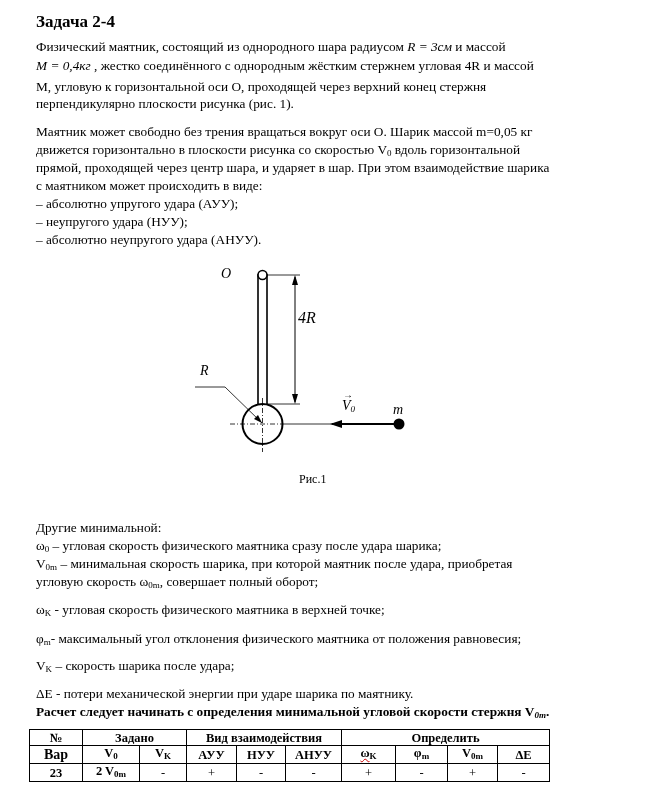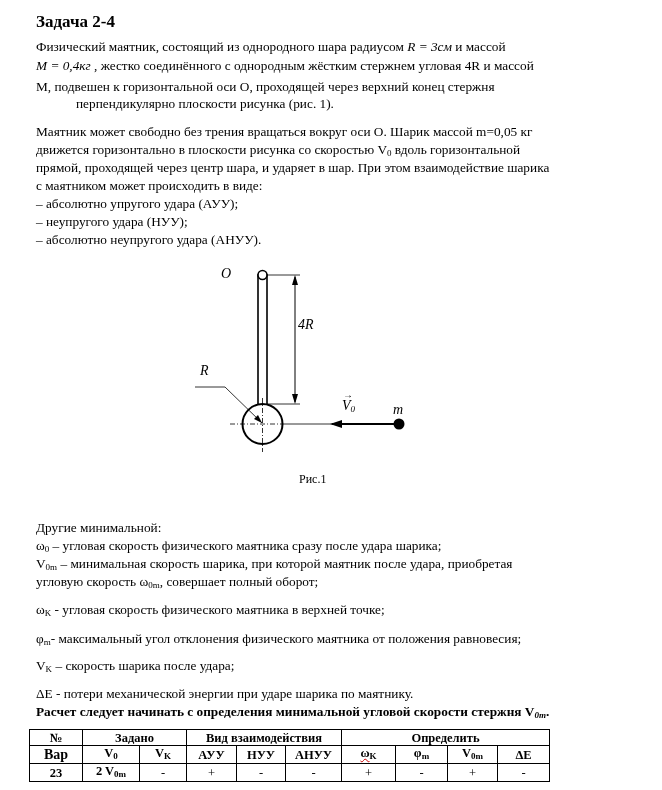--- a/index.html
+++ b/index.html
@@ -19,22 +19,22 @@
 <body>
 
 <div class="abs title">Задача 2-4</div>
 
 <div class="abs line" style="top:38px;">
   <span>Физический маятник, состоящий из однородного шара радиусом </span><span class="ital">R = 3см</span><span> и массой</span>
 </div>
 <div class="abs line" style="top:57px;">
   <span class="ital">M = 0,4кг</span><span> , жестко соединённого с однородным жёстким стержнем угловая 4R и массой</span>
 </div>
-<div class="abs line" style="top:78px;">M, подвешен к горизонтальной оси O, проходящей через верхний конец стержня</div>
-<div class="abs line" style="top:95px;margin-left:40px;">перпендикулярно плоскости рисунка (рис. 1).</div>
+<div class="abs line" style="top:78px;">M, угловую к горизонтальной оси O, проходящей через верхний конец стержня</div>
+<div class="abs line" style="top:95px;">перпендикулярно плоскости рисунка (рис. 1).</div>
 
 <div class="abs line" style="top:123px;">Маятник может свободно без трения вращаться вокруг оси O. Шарик массой m=0,05 кг</div>
 <div class="abs line" style="top:141px;">
   <span>движется горизонтально в плоскости рисунка со скоростью V</span><sub>0</sub><span> вдоль горизонтальной</span>
 </div>
 <div class="abs line" style="top:159px;">прямой, проходящей через центр шара, и ударяет в шар. При этом взаимодействие шарика</div>
 <div class="abs line" style="top:177px;">с маятником может происходить в виде:</div>
 <div class="abs line" style="top:195px;text-align:right;">– абсолютно упругого удара (АУУ);</div>
 <div class="abs line" style="top:213px;">– неупругого удара (НУУ);</div>
 <div class="abs line" style="top:231px;">– абсолютно неупругого удара (АНУУ).</div>
@@ -64,21 +64,21 @@
     <polygon points="82,163 74,159 78,155" fill="#000"></polygon>
 
     <line x1="103" y1="164" x2="152" y2="164" stroke="#000" stroke-width="0.8"></line>
 
     <line x1="152" y1="164" x2="218" y2="164" stroke="#000" stroke-width="2"></line>
     <polygon points="150,164 162,160 162,168" fill="#000"></polygon>
 
     <circle cx="219" cy="164" r="5.5" fill="#000"></circle>
   </svg>
   <span class="abs ital" style="left:41px;top:6px;font-size:14px;">O</span>
-  <span class="abs ital" style="left:118px;top:57px;font-size:14px;">4R</span>
+  <span class="abs ital" style="left:118px;top:49px;font-size:16px;">4R</span>
   <span class="abs ital" style="left:20px;top:103px;font-size:14px;">R</span>
   <span class="abs ital" style="left:162px;top:138px;font-size:14px;"><span style="position:absolute;left:1px;top:-9px;font-size:10px;font-style:normal;">→</span><span>V</span><sub>0</sub></span>
   <span class="abs ital" style="left:213px;top:142px;font-size:14px;">m</span>
 </div>
 <div class="abs caption">Рис.1</div>
 
 <div class="abs line" style="top:519px;">Другие минимальной:</div>
 <div class="abs line" style="top:537px;">
   <span>ω</span><sub>0</sub><span> – угловая скорость физического маятника сразу после удара шарика;</span>
 </div>

